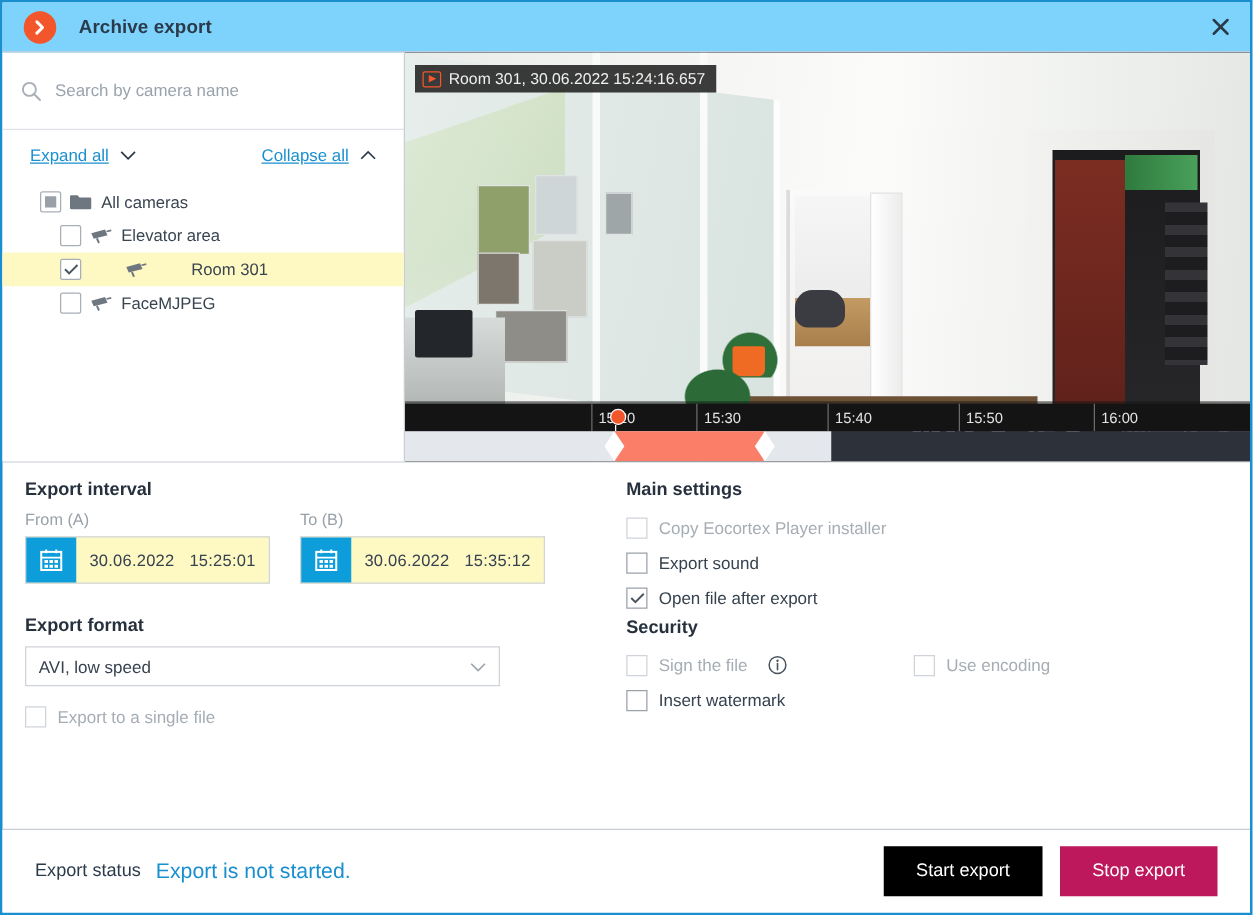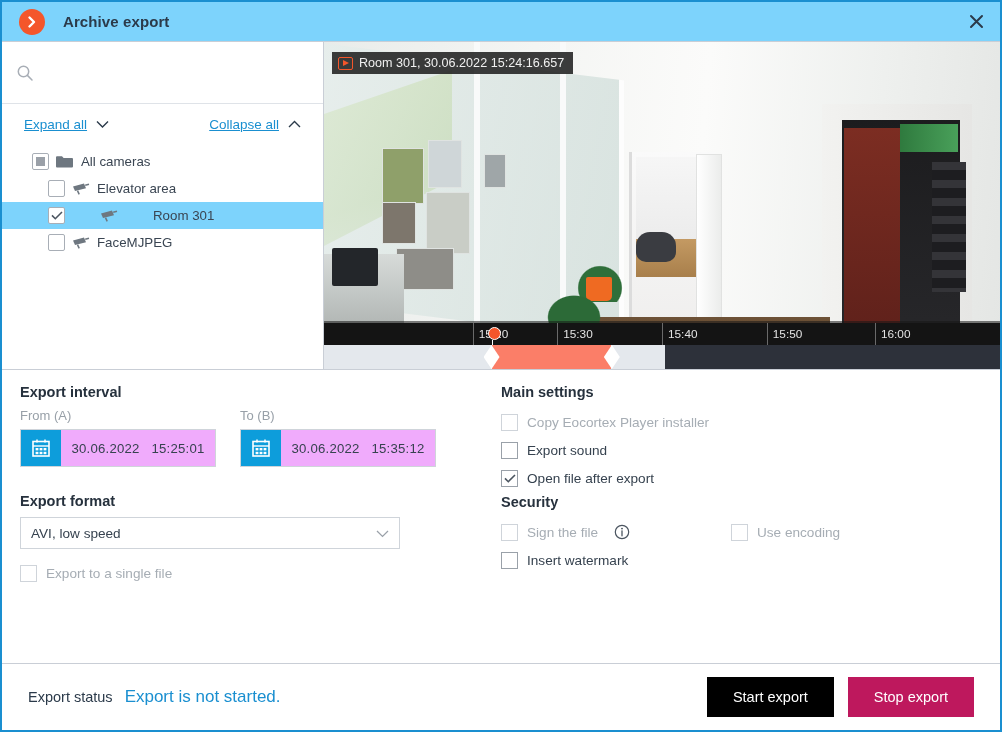--- a/index.html
+++ b/index.html
@@ -89,21 +89,21 @@
   .tree-link .chev { margin-left:9px; display:inline-flex; }
   .tree-actions .spacer { flex:1; }
 
   .tree { padding-top:4px; }
   .tree-row {
     height:27px; display:flex; align-items:center;
     padding-left:30px; font-size:13.3px; color:#3a4552;
     cursor:pointer;
   }
   .tree-row.child { padding-left:46px; }
-  .tree-row.selected { background:#7dd3fc;gap:28px; }
+  .tree-row.selected { background:#fef9c3;gap:28px; }
   .cb {
     width:17px; height:17px; min-width:17px;
     border:1px solid #a8aeb6; background:#fff;
     border-radius:2px;
     display:flex; align-items:center; justify-content:center;
     margin-right:6px;
   }
   .cb .tick { display:none; }
   .cb.checked .tick { display:block; }
   .cb.indet::after {
@@ -292,21 +292,21 @@
     font-size:14.5px; font-weight:700; color:#26313d;
     margin:0 0 8px 0;
   }
   .sec-title.tight { margin-top:2px; }
   .sub-lbl { font-size:13px; color:#98a0a8; margin-bottom:6px; }
 
   .interval-row { display:flex; gap:24px; }
   .int-col { width:196px; }
   .dt-field {
     display:flex; align-items:stretch; height:38px;
-    border:1px solid #cfd4da; background:#f0abfc;
+    border:1px solid #cfd4da; background:#fef9c3;
   }
   .dt-cal {
     width:40px; background:#0d9ddb; display:flex; align-items:center; justify-content:center;
     cursor:pointer;
   }
   .dt-val {
     flex:1; display:flex; align-items:center; justify-content:center;
     font-size:13.2px; color:#36424f; letter-spacing:.2px;
     font-family:"Liberation Sans", sans-serif;
     white-space:nowrap;
@@ -377,20 +377,21 @@
   <div class="top">
 
     <div class="sidebar">
       <div class="search-row">
         <span class="search-icon">
           <svg width="18" height="18" viewBox="0 0 18 18" aria-hidden="true">
             <circle cx="7.5" cy="7.5" r="5.2" fill="none" stroke="#a8aeb6" stroke-width="1.5"></circle>
             <path d="M11.4 11.4 L16 16" stroke="#a8aeb6" stroke-width="1.5" stroke-linecap="round"></path>
           </svg>
         </span>
+        <input class="search-input" type="text" placeholder="Search by camera name" style="">
       </div>
 
       <div class="tree-actions">
         <span class="tree-link">
           <span>Expand all</span>
           <span class="chev">
             <svg width="13" height="9" viewBox="0 0 13 9" aria-hidden="true">
               <path d="M1 1.5 L6.5 7 L12 1.5" fill="none" stroke="#2b3a4a" stroke-width="1.4"></path>
             </svg>
           </span>

